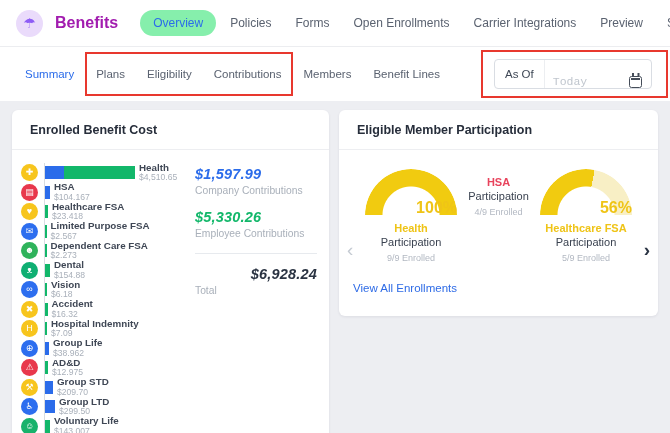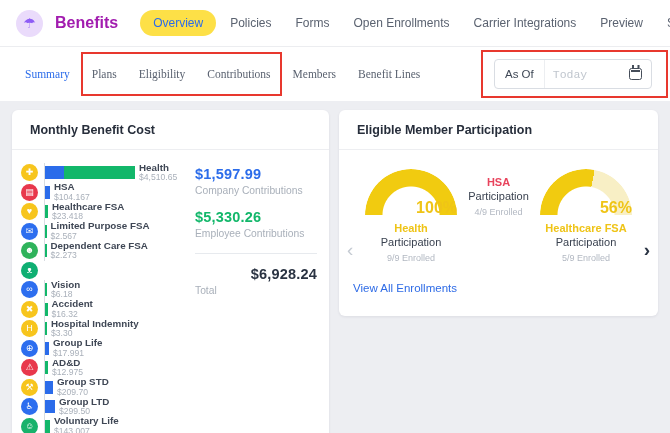--- a/index.html
+++ b/index.html
@@ -11,34 +11,34 @@
   }
   
   .topnav { height:47px; background:#fff; display:flex; align-items:center;
     padding:0 16px; border-bottom:1px solid #ECEDF0; }
   .logo { width:27px; height:27px; border-radius:50%; background:#EADBFB;
     color:#8E5CF6; font-size:14px; display:flex; align-items:center;
     justify-content:center; flex:none; }
   .app-title { font-size:16px; font-weight:bold; color:#a21caf; margin:0 22px 0 12px; }
   .nav-items { display:flex; align-items:center; gap:4px; }
   .nav-item { font-size:12px; color:#5A6270; padding:6px 10px; cursor:pointer; white-space:nowrap; }
-  .nav-item.active { background:#fde047; color:#2B6CEA; border-radius:15px; padding:6px 13px; }
+  .nav-item.active { background:#86efac; color:#2B6CEA; border-radius:15px; padding:6px 13px; }
   
   .toolbar { height:54px; background:#fff; display:flex; align-items:center;
     justify-content:space-between; padding:0 18px 0 25px; position:relative; }
   .tabs { display:flex; align-items:center; gap:22px; }
-  .tab { font-size:11.5px; color:#5A6270; cursor:pointer; white-space:nowrap;font-family:Liberation Serif, serif; }
+  .tab { font-size:11.5px; color:#5A6270; cursor:pointer; white-space:nowrap; }
   .tab.active { color:#2B6CEA; }
   .boxed-group { display:flex; align-items:center; gap:22px; position:relative; }
   .boxed-group .anno { position:absolute; left:-11px; right:-11px; top:-16px; bottom:-16px;
     border:2px solid #E8382E; pointer-events:none; }
   .asof-wrap { position:relative; }
   .asof-wrap .anno { position:absolute; left:-13px; right:-16px; top:-9px; bottom:-9px;
     border:2px solid #E8382E; pointer-events:none; }
-  .asof { display:flex; align-items:center; height:30px; width:158px;
+  .asof { display:flex; align-items:flex-end; height:30px; width:158px;
     border:1px solid #D9DDE3; border-radius:4px; background:#fff; }
   .asof-label { font-size:11.5px; color:#3F4856; padding:0 10px; border-right:1px solid #ECEEF1;
     height:100%; display:flex; align-items:center; white-space:nowrap; }
   .asof input { border:0; outline:0; flex:1; min-width:0; padding:0 8px;
     font-size:11.5px; color:#3F4856; font-family:Liberation Mono, monospace; }
   .asof input::placeholder { color:#C0C6CE; }
   .cal { width:13px; height:12px; border:1.5px solid #454D59; border-radius:2.5px;
     position:relative; margin-right:9px; flex:none; cursor:pointer; }
   .cal::before { content:''; position:absolute; top:1.2px; left:1px; right:1px;
     height:1.5px; background:#454D59; }
@@ -58,21 +58,21 @@
   .row-icon { width:17px; height:17px; border-radius:50%; flex:none; color:#fff;
     font-size:9px; line-height:17px; text-align:center; margin-right:6px; overflow:hidden; }
   .row-chart { align-self:stretch; display:flex; align-items:center;
     border-left:1px solid #D8DCE1; flex:1; min-width:0; }
   .bar-seg { height:13px; flex:none; }
   .row-label { margin-left:4px; line-height:1.1; white-space:nowrap; }
   .row-name { font-size:9.8px; font-weight:bold; color:#3F4755; }
   .row-val { font-size:8.6px; color:#A9B0BA; }
   .totals { width:122px; margin-left:6px; padding-top:3px; flex:none; }
   .t-item { margin-bottom:13px; }
-  .t-amount { font-size:14.5px; font-weight:bold; letter-spacing:.2px; }
+  .t-amount { font-size:14.5px; font-weight:bold; letter-spacing:.2px;font-style:italic; }
   .t-label { font-size:10.3px; color:#A9B0BA; margin-top:3px; }
   .t-div { border-top:1px solid #E7EAEE; margin:14px 0 12px; }
   
   .part-body { padding:19px 26px 0; }
   .gauges { display:flex; justify-content:space-between; }
   .gauge-item { width:94px; text-align:center; }
   .gauge { position:relative; width:92px; height:46px; overflow:hidden; margin:0 auto; }
   .arc { position:absolute; top:0; left:0; width:92px; height:92px; border-radius:50%;
     -webkit-mask:radial-gradient(circle at 50% 50%, transparent 28px, #000 29px);
     mask:radial-gradient(circle at 50% 50%, transparent 28px, #000 29px); }
@@ -122,21 +122,21 @@
       <span class="asof-label">As Of</span>
       <input type="text" placeholder="Today" style="">
       <span class="cal"></span>
     </div>
   </div>
 </div>
 
 <div class="main">
 
   <div class="card card-left">
-    <div class="card-header">Monthly Benefit Cost</div>
+    <div class="card-header">Enrolled Benefit Cost</div>
     <div class="cost-body">
       <div class="rows" id="cost-rows">
           <div class="row">
             <div class="row-icon" style="background: rgb(247, 197, 29);">✚</div>
             <div class="row-chart">
               <div class="bar-seg" style="background: rgb(43, 108, 234); width: 19px;"></div>
               <div class="bar-seg" style="background: rgb(18, 183, 106); width: 71px;"></div>
               <div class="row-label">
                 <div class="row-name">Health</div>
                 <div class="row-val">$4,510.65</div>
@@ -178,20 +178,27 @@
             <div class="row-chart">
               <div class="bar-seg" style="background: rgb(18, 183, 106); width: 1.5px;"></div>
               <div class="row-label">
                 <div class="row-name">Dependent Care FSA</div>
                 <div class="row-val">$2.273</div>
               </div>
             </div>
           </div>
           <div class="row">
             <div class="row-icon" style="background: rgb(15, 175, 114);">ᴥ</div>
+            <div class="row-chart">
+              <div class="bar-seg" style="background: rgb(18, 183, 106); width: 5px;"></div>
+              <div class="row-label">
+                <div class="row-name">Dental</div>
+                <div class="row-val">$154.88</div>
+              </div>
+            </div>
           </div>
           <div class="row">
             <div class="row-icon" style="background: rgb(45, 110, 239);">∞</div>
             <div class="row-chart">
               <div class="bar-seg" style="background: rgb(18, 183, 106); width: 2px;"></div>
               <div class="row-label">
                 <div class="row-name">Vision</div>
                 <div class="row-val">$6.18</div>
               </div>
             </div>
@@ -205,31 +212,31 @@
                 <div class="row-val">$16.32</div>
               </div>
             </div>
           </div>
           <div class="row">
             <div class="row-icon" style="background: rgb(247, 197, 29);">H</div>
             <div class="row-chart">
               <div class="bar-seg" style="background: rgb(18, 183, 106); width: 2px;"></div>
               <div class="row-label">
                 <div class="row-name">Hospital Indemnity</div>
-                <div class="row-val">$3.30</div>
+                <div class="row-val">$7.09</div>
               </div>
             </div>
           </div>
           <div class="row">
             <div class="row-icon" style="background: rgb(45, 110, 239);">⊕</div>
             <div class="row-chart">
               <div class="bar-seg" style="background: rgb(43, 108, 234); width: 4px;"></div>
               <div class="row-label">
                 <div class="row-name">Group Life</div>
-                <div class="row-val">$17.991</div>
+                <div class="row-val">$38.962</div>
               </div>
             </div>
           </div>
           <div class="row">
             <div class="row-icon" style="background: rgb(232, 56, 76);">⚠</div>
             <div class="row-chart">
               <div class="bar-seg" style="background: rgb(18, 183, 106); width: 3px;"></div>
               <div class="row-label">
                 <div class="row-name">AD&amp;D</div>
                 <div class="row-val">$12.975</div>

